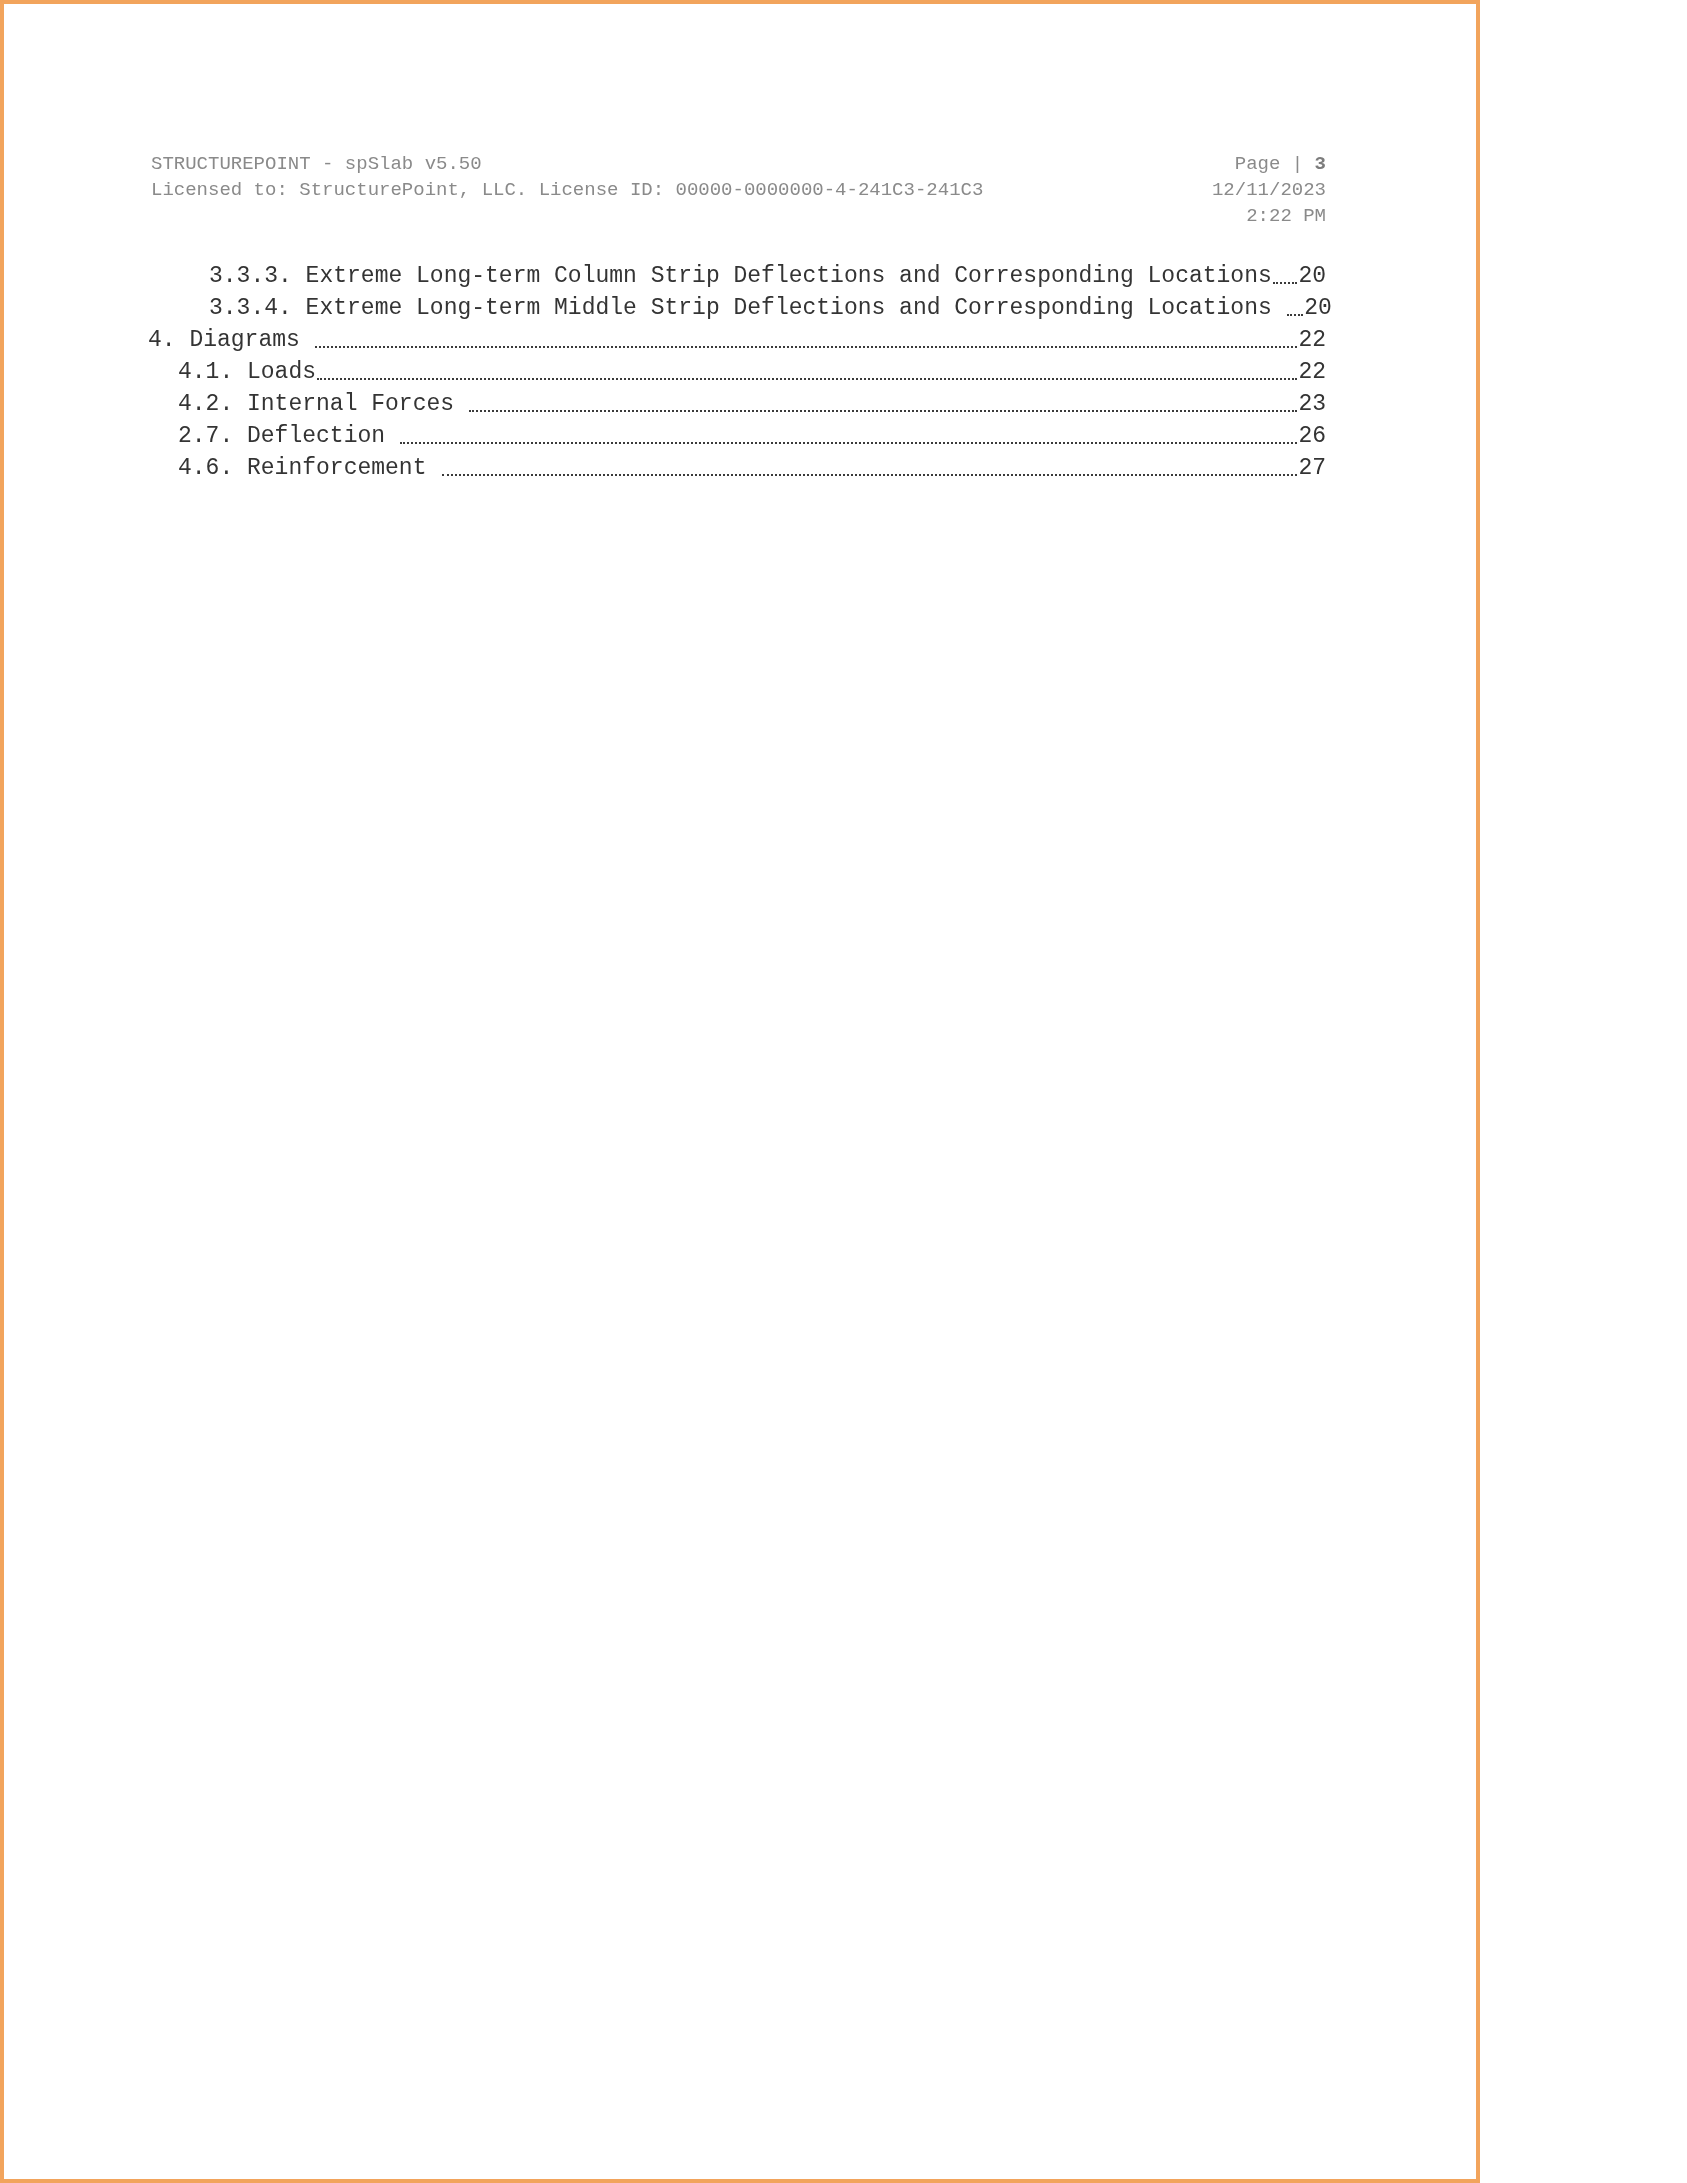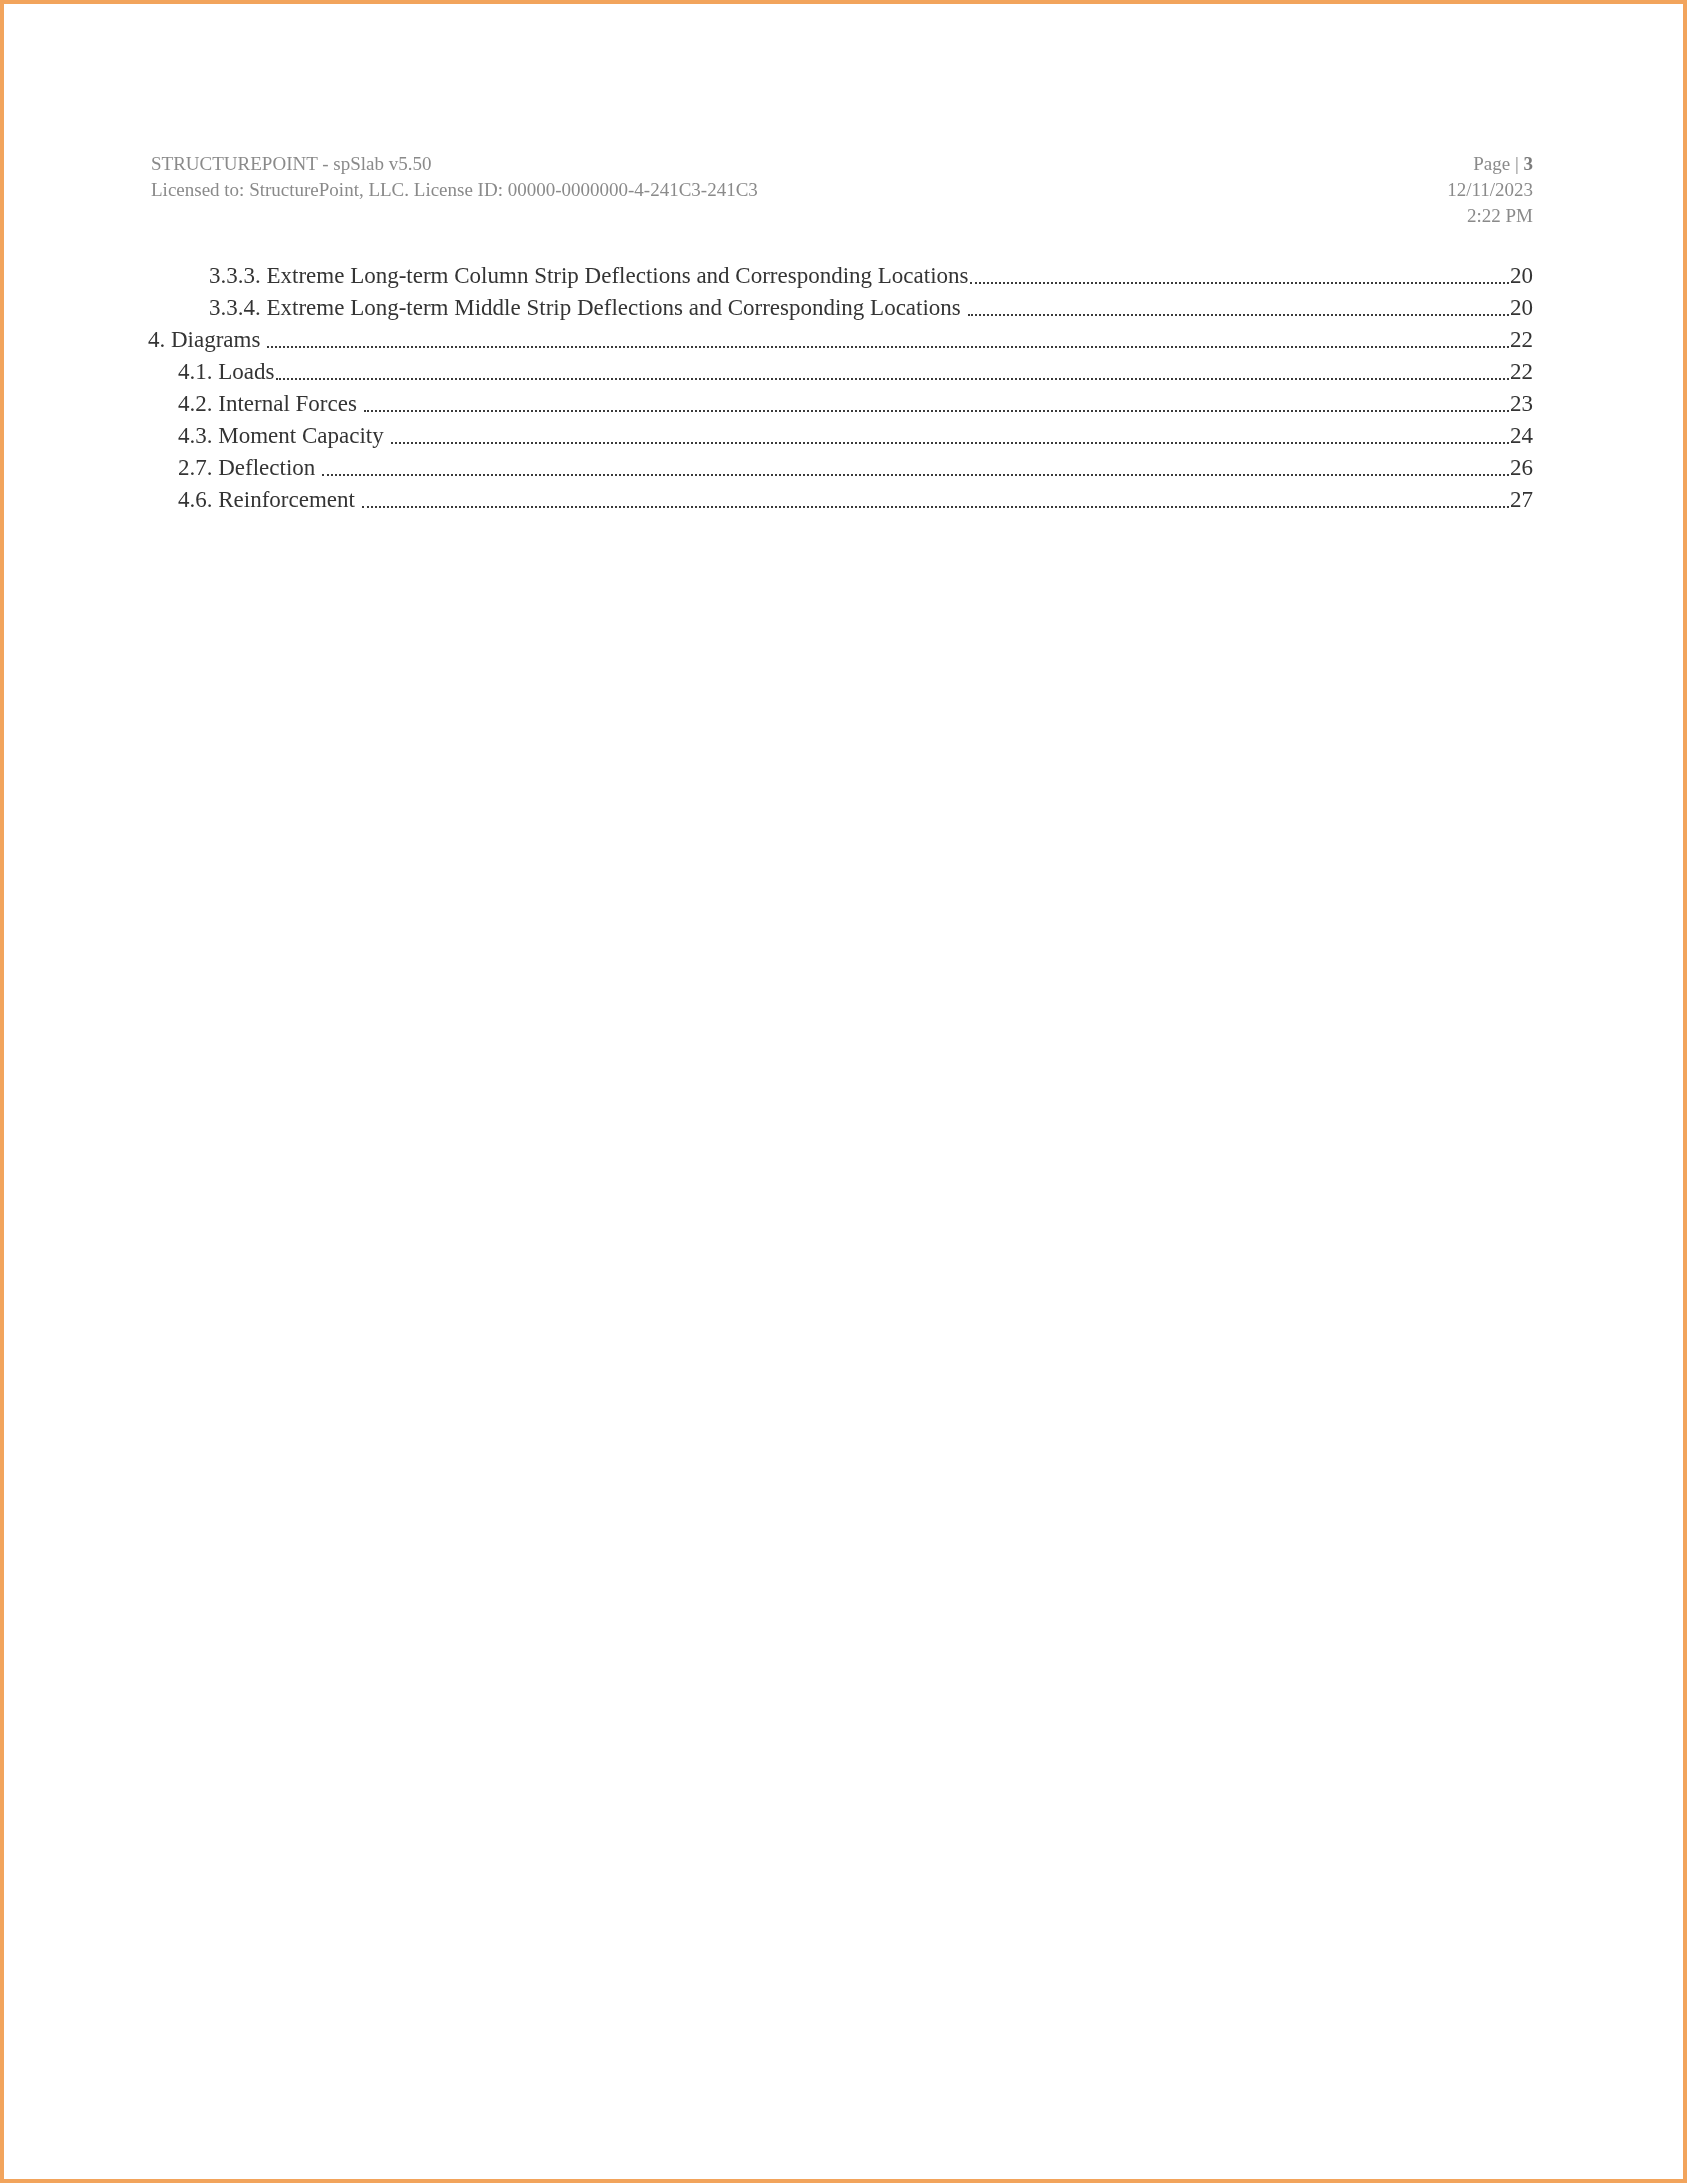--- a/index.html
+++ b/index.html
@@ -1,23 +1,23 @@
 <!DOCTYPE html>
 <html style="font-size:10.6px"><head>
 <meta charset="utf-8">
 <style>
   html, body { margin: 0; padding: 0; background: #ffffff; }
   .sheet {
     position: relative;
-    width: 1687px;
+    width: 1480px;
     height: 2183px;
     box-sizing: border-box;
     border: 4.6px solid #F2A45C;
     background: #ffffff;
-    font-family: Liberation Serif, serif;
+    font-family: Liberation Mono, monospace;
     overflow: hidden;
     padding-left: 31px;
   }
   .header {
     position: absolute;
     top: 147px;
     left: 147px;
     right: 150px;
     display: flex;
     justify-content: space-between;
@@ -94,25 +94,20 @@
       <span class="toc-leader"></span>
       <span class="toc-page">22</span>
     </div>
 
     <div class="toc-row level-2">
       <span class="toc-title">4.2. Internal Forces </span>
       <span class="toc-leader"></span>
       <span class="toc-page">23</span>
     </div>
 
-    <div class="toc-row level-2">
-      <span class="toc-title">4.3. Moment Capacity </span>
-      <span class="toc-leader"></span>
-      <span class="toc-page">24</span>
-    </div>
 
 
     <div class="toc-row level-2">
       <span class="toc-title">2.7. Deflection </span>
       <span class="toc-leader"></span>
       <span class="toc-page">26</span>
     </div>
 
     <div class="toc-row level-2">
       <span class="toc-title">4.6. Reinforcement </span>

